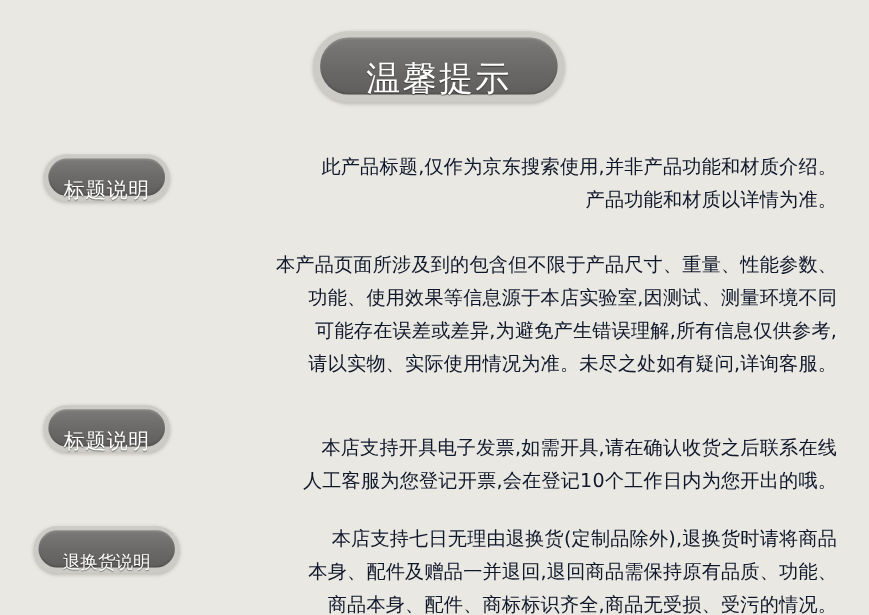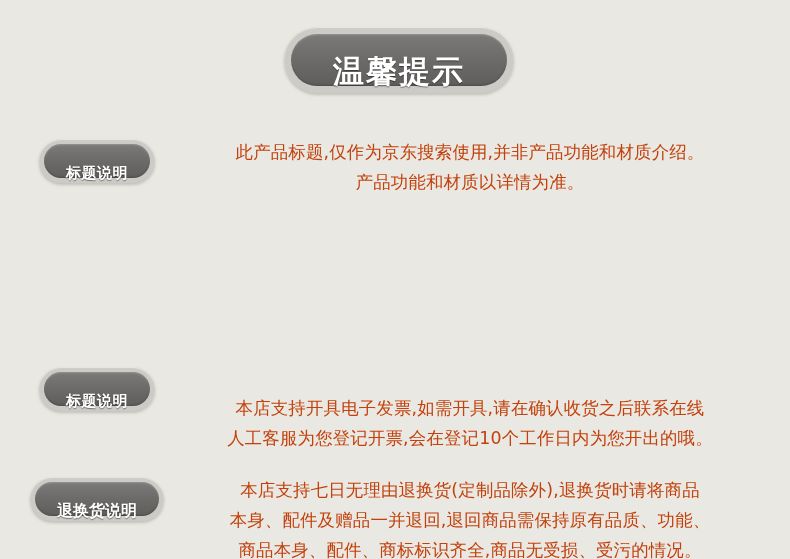--- a/index.html
+++ b/index.html
@@ -40,21 +40,21 @@
     border-radius: 999px;
     background: linear-gradient(180deg, #7b7a78 0%, #6c6b69 48%, #5f5e5c 100%);
     display: flex;
     align-items: center;
     justify-content: center;
     box-shadow: inset 0 1px 2px rgba(255,255,255,0.22),
                 inset 0 -1px 2px rgba(0,0,0,0.22);
   }
   .pill .pill-text {
     color: #ffffff;
-    font-weight: bold;
+    font-weight: normal;
     letter-spacing: 1px;
     white-space: nowrap;
     text-shadow: 0 1px 1px rgba(0,0,0,0.45);
     margin-top: 24px;
   }
 
   
   #title-pill {
     left: 284px;
     top: 27px;
@@ -77,41 +77,41 @@
     width: 116px;
     height: 44px;
   }
   .label-pill > .pill-inner {
     left: 5px;
     top: 5px;
     right: 5px;
     bottom: 5px;
   }
   .label-pill .pill-text {
-    font-size: 15px;
+    font-size: 19px;
     letter-spacing: 0.5px;
   }
   .label-pill.wide {
     width: 134px;
   }
   .label-pill.wide .pill-text {
     font-size: 16px;
     letter-spacing: 0px;
   }
 
   
   .para {
     position: absolute;
     left: 179px;
     width: 582px;
-    color: #c2410c;
+    color: #0f172a;
     font-size: 17.4px;
     line-height: 30px;
     letter-spacing: 0.2px;
-    text-align: center;
+    text-align: right;
     white-space: pre-line;
   }
 
   
   #label-title   { left: 39px; top: 139px; }
   #para-title    { top: 137px; }
 
   #label-data    { left: 39px; top: 258px; }
   #para-data     { top: 226px; }
 
@@ -133,20 +133,24 @@
   </div>
 
   <div class="pill label-pill" id="label-title">
     <div class="pill-inner">
       <span class="pill-text">标题说明</span>
     </div>
   </div>
   <div class="para" id="para-title">此产品标题,仅作为京东搜索使用,并非产品功能和材质介绍。
 产品功能和材质以详情为准。</div>
 
+  <div class="para" id="para-data">本产品页面所涉及到的包含但不限于产品尺寸、重量、性能参数、
+功能、使用效果等信息源于本店实验室,因测试、测量环境不同
+可能存在误差或差异,为避免产生错误理解,所有信息仅供参考,
+请以实物、实际使用情况为准。未尽之处如有疑问,详询客服。</div>
 
   <div class="pill label-pill" id="label-invoice">
     <div class="pill-inner">
       <span class="pill-text">标题说明</span>
     </div>
   </div>
   <div class="para" id="para-invoice">本店支持开具电子发票,如需开具,请在确认收货之后联系在线
 人工客服为您登记开票,会在登记10个工作日内为您开出的哦。</div>
 
   <div class="pill label-pill wide" id="label-return">

